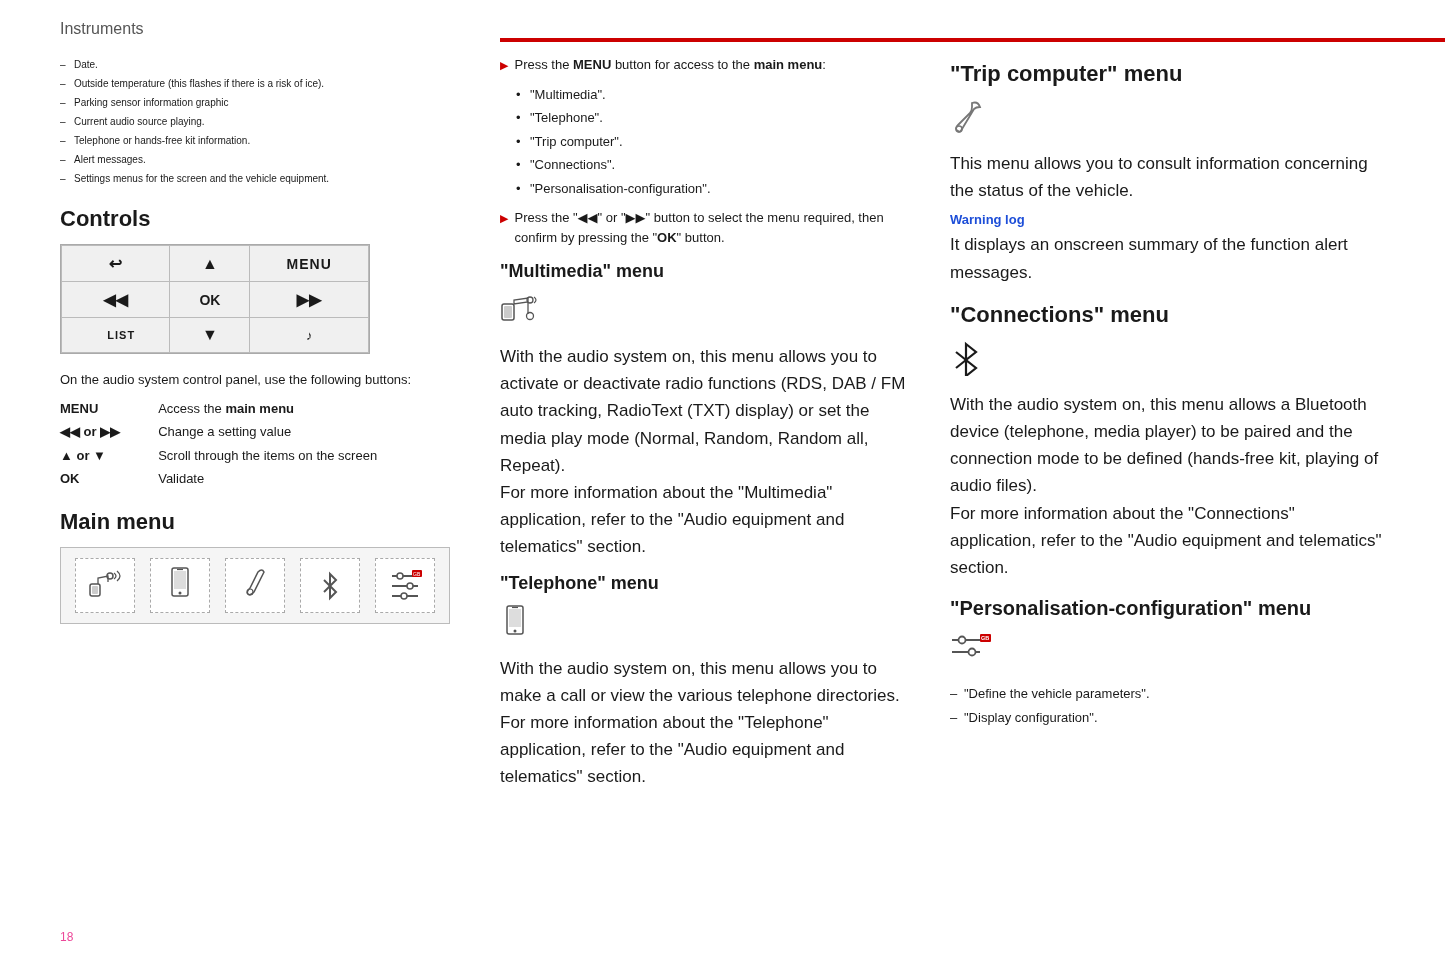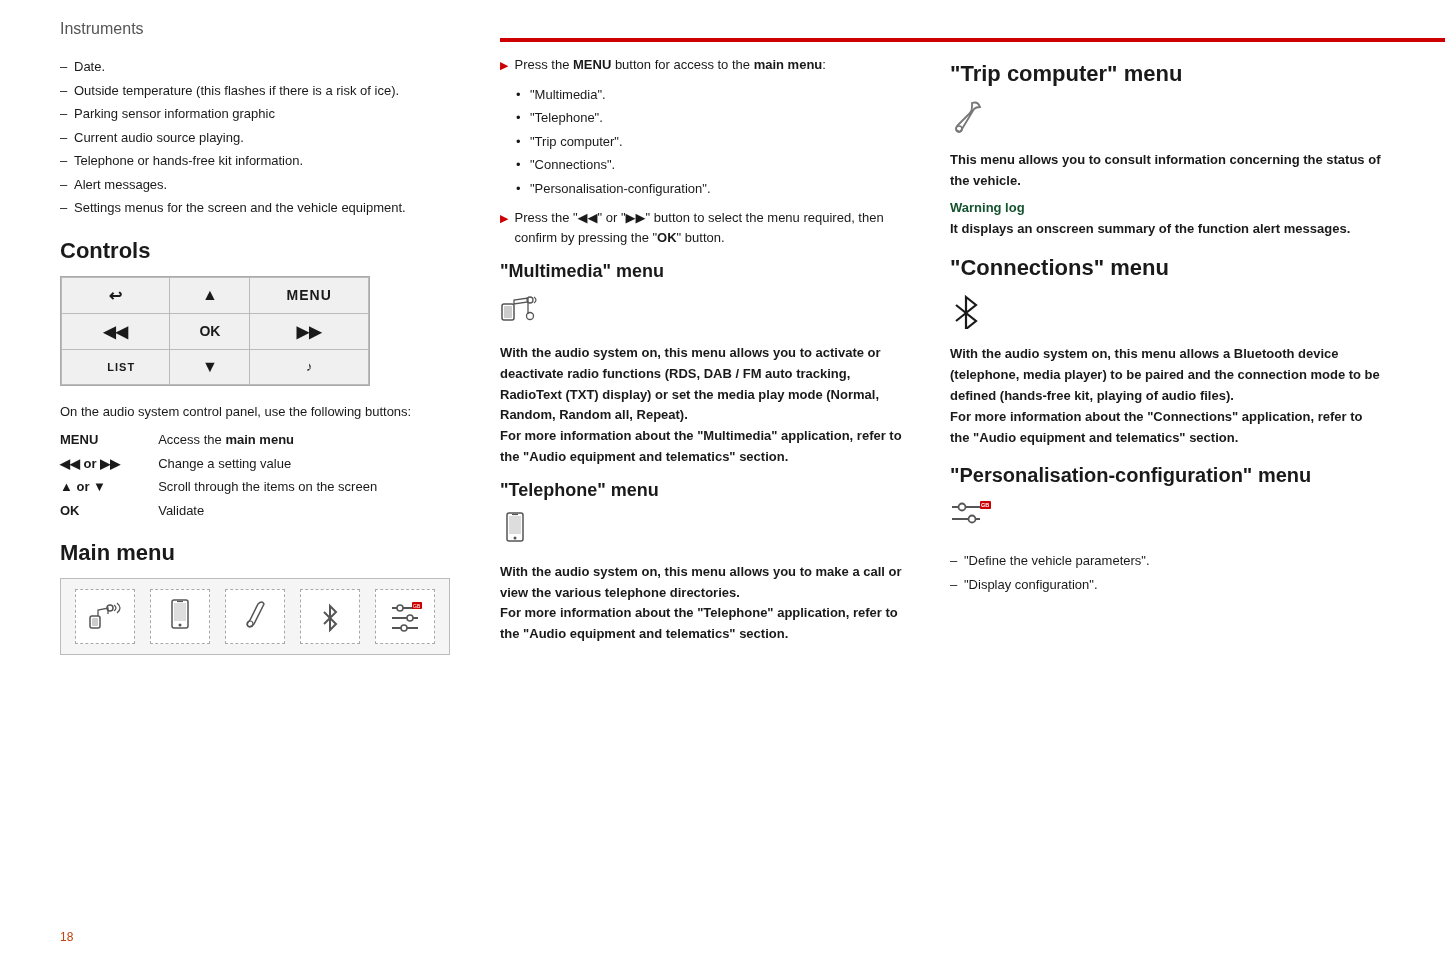--- a/index.html
+++ b/index.html
@@ -30,21 +30,21 @@
       top: 20px;
       left: 60px;
       font-size: 16px;
       color: #555;
     }
     .page-number {
       position: absolute;
       bottom: 20px;
       left: 60px;
       font-size: 12px;
-      color: #c2410c;
+      color: #ec4899;
     }
     .content-area {
       display: flex;
       padding: 55px 60px 40px 60px;
       gap: 0;
     }
     .col-left {
       width: 440px;
       flex-shrink: 0;
       padding-right: 30px;
@@ -60,21 +60,21 @@
       padding-left: 10px;
     }
     
     .intro-list {
       list-style: none;
       margin-bottom: 18px;
     }
     .intro-list li {
       padding: 2px 0 2px 14px;
       position: relative;
-      font-size: 13px;
+      font-size: 10px;
       line-height: 1.5;
     }
     .intro-list li::before {
       content: '–';
       position: absolute;
       left: 0;
     }
     h2 {
       font-size: 22px;
       font-weight: bold;
@@ -85,21 +85,21 @@
     h3 {
       font-size: 18px;
       font-weight: bold;
       color: #1a1a1a;
       margin-bottom: 10px;
       margin-top: 4px;
     }
     h4 {
       font-size: 13px;
       font-weight: bold;
-      color: #14532d;
+      color: #1d4ed8;
       margin-bottom: 4px;
       margin-top: 8px;
     }
     .controls-diagram {
       border: 1px solid #aaa;
       width: 310px;
       margin: 10px 0 16px 0;
       background: #f5f5f5;
     }
     .controls-table {
@@ -207,24 +207,23 @@
       content: '•';
       position: absolute;
       left: 0;
     }
     .section-icon {
       font-size: 26px;
       margin: 6px 0 8px 0;
       display: block;
     }
     p.body-text {
-      font-size: 13px;
+      font-size: 17px;
       line-height: 1.6;
       margin-bottom: 8px;
-      font-weight: bold;
     }
     
     .trip-icon {
       font-size: 26px;
       margin: 6px 0 8px 0;
       display: block;
     }
     .connections-icon {
       font-size: 30px;
       color: #1a1a1a;

